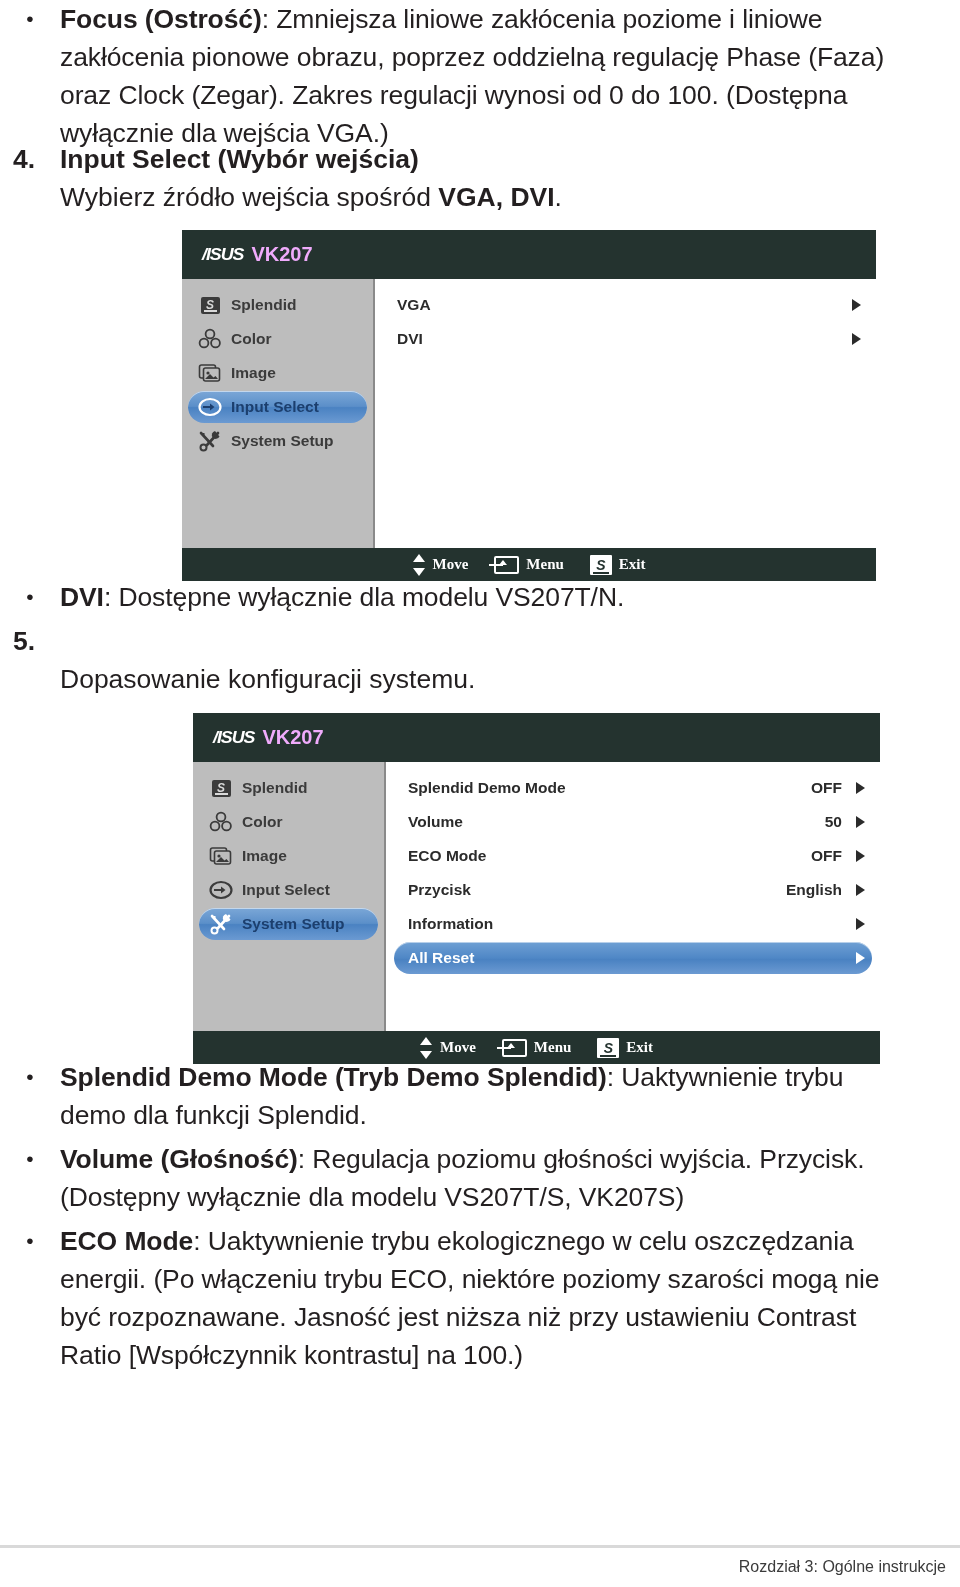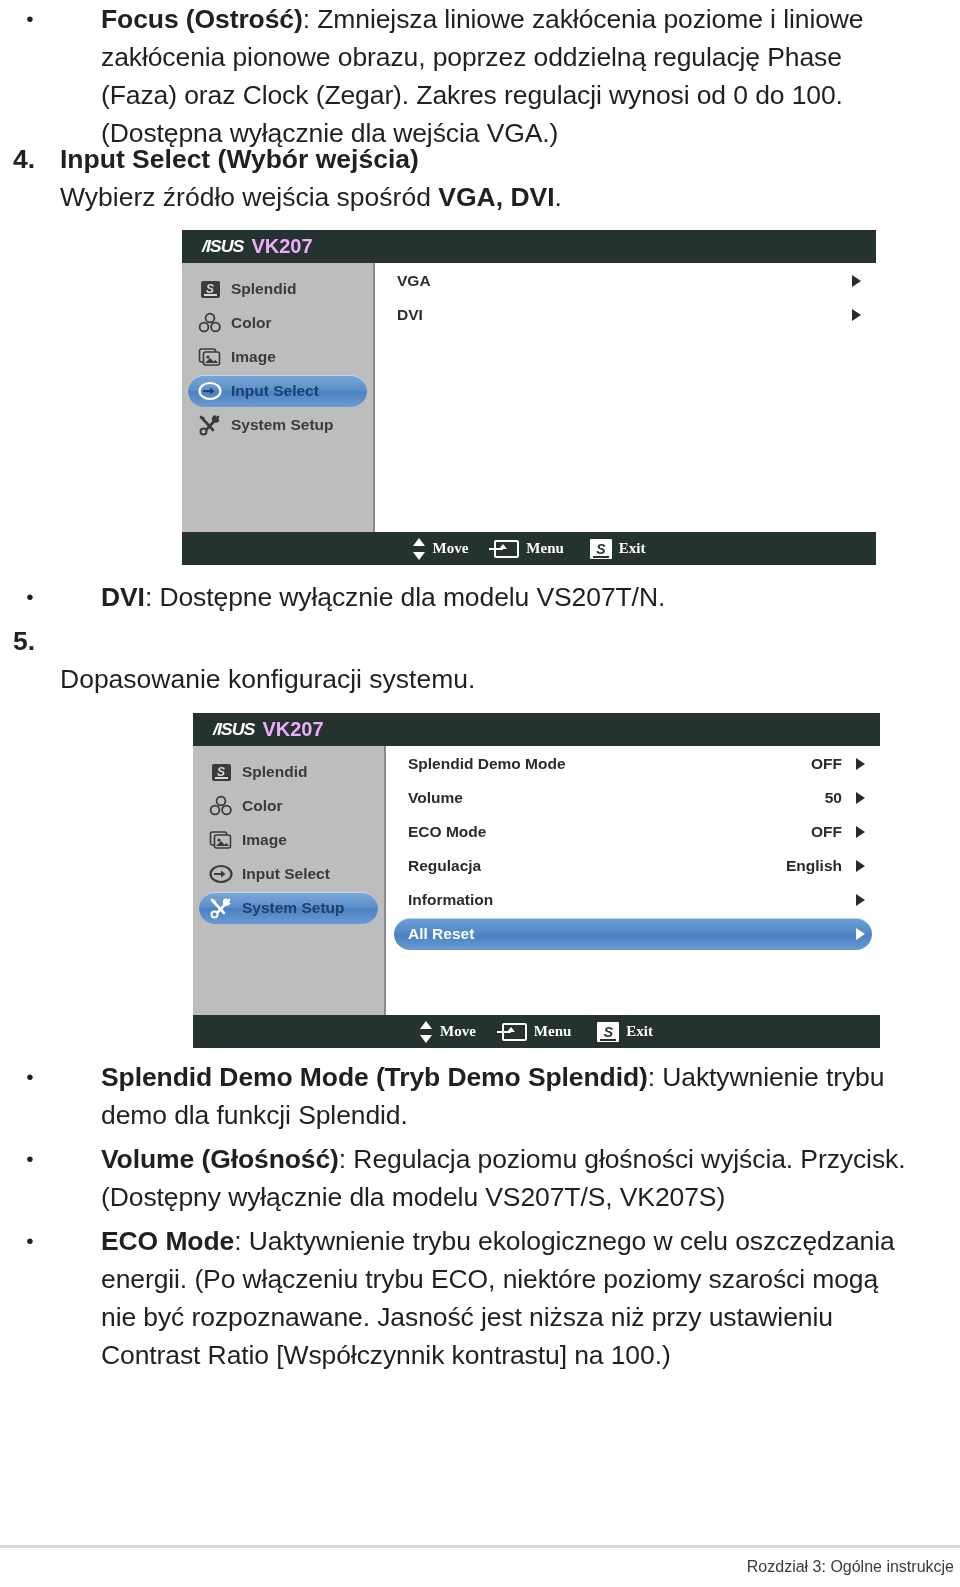--- a/index.html
+++ b/index.html
@@ -30,21 +30,20 @@
     font-size:21px;
     line-height:38px;
     color:#231f20;
   }
   .bullet-text{
     flex:1 1 auto;
     font-size:26.5px;
     line-height:38px;
     letter-spacing:-0.1px;
     padding-right:52px;
-    margin-left:41px;
   }
   .num-row{
     display:flex;
     align-items:flex-start;
   }
   .num-mark{
     width:60px;
     flex:0 0 60px;
     text-align:left;
     padding-left:13px;
@@ -61,21 +60,21 @@
   b{font-weight:bold;}
 
   
   .osd{
     position:absolute;
     background:#24332f;
     box-sizing:border-box;
     font-family:"Liberation Sans", sans-serif;
   }
   .osd-title{
-    height:33px;
+    height:49px;
     display:flex;
     align-items:center;
     padding-left:21px;
     background:#24332f;
     box-sizing:border-box;
   }
   .asus-logo{
     display:inline-block;
     font-size:17px;
     font-weight:bold;
@@ -124,21 +123,21 @@
   }
   .side-ico{
     width:24px;height:24px;
     flex:0 0 24px;
     margin-right:9px;
     display:flex;align-items:center;justify-content:center;
   }
   .osd-content{
     flex:1 1 auto;
     background:#ffffff;
-    padding-top:0;
+    padding-top:8px;
     position:relative;
   }
   .row{
     height:32px;
     display:flex;
     align-items:center;
     font-size:15.5px;
     font-weight:bold;
     color:#2b2b2b;
     box-sizing:border-box;
@@ -476,21 +475,21 @@
             </span>
         </div>
         <div class="row">
           <span class="row-label">ECO Mode</span>
           <span class="row-value">OFF</span>
           <span class="row-arrow">
               <span class="tri"></span>
             </span>
         </div>
         <div class="row">
-          <span class="row-label">Regulacja</span>
+          <span class="row-label">Przycisk</span>
           <span class="row-value">English</span>
           <span class="row-arrow">
               <span class="tri"></span>
             </span>
         </div>
         <div class="row">
           <span class="row-label">Information</span>
           <span class="row-value"></span>
           <span class="row-arrow">
               <span class="tri"></span>
@@ -535,15 +534,15 @@
       <div class="bullet-text"><b>Volume (Głośność)</b><span>: Regulacja poziomu głośności wyjścia. Przycisk. (Dostępny wyłącznie dla modelu VS207T/S, VK207S)</span></div>
     </div>
     <div class="bullet-row" style="margin-top:6px;">
       <div class="bullet-mark">•</div>
       <div class="bullet-text"><b>ECO Mode</b><span>: Uaktywnienie trybu ekologicznego w celu oszczędzania energii. (Po włączeniu  trybu ECO, niektóre poziomy szarości mogą nie być rozpoznawane. Jasność jest niższa niż przy ustawieniu Contrast Ratio [Współczynnik kontrastu] na 100.)</span></div>
     </div>
   </div>
 
   <div class="pg-rule" style="top:1545px;"></div>
   <div class="pg-num" style="left:8px;top:1553px;margin-top:44px;">3-4</div>
-  <div class="pg-chapter" style="right:6px;top:1558px;text-align:center;">Rozdział 3: Ogólne instrukcje</div>
+  <div class="pg-chapter" style="right:14px;top:1558px;text-align:center;">Rozdział 3: Ogólne instrukcje</div>
 
 </div>
 
 </body></html>

